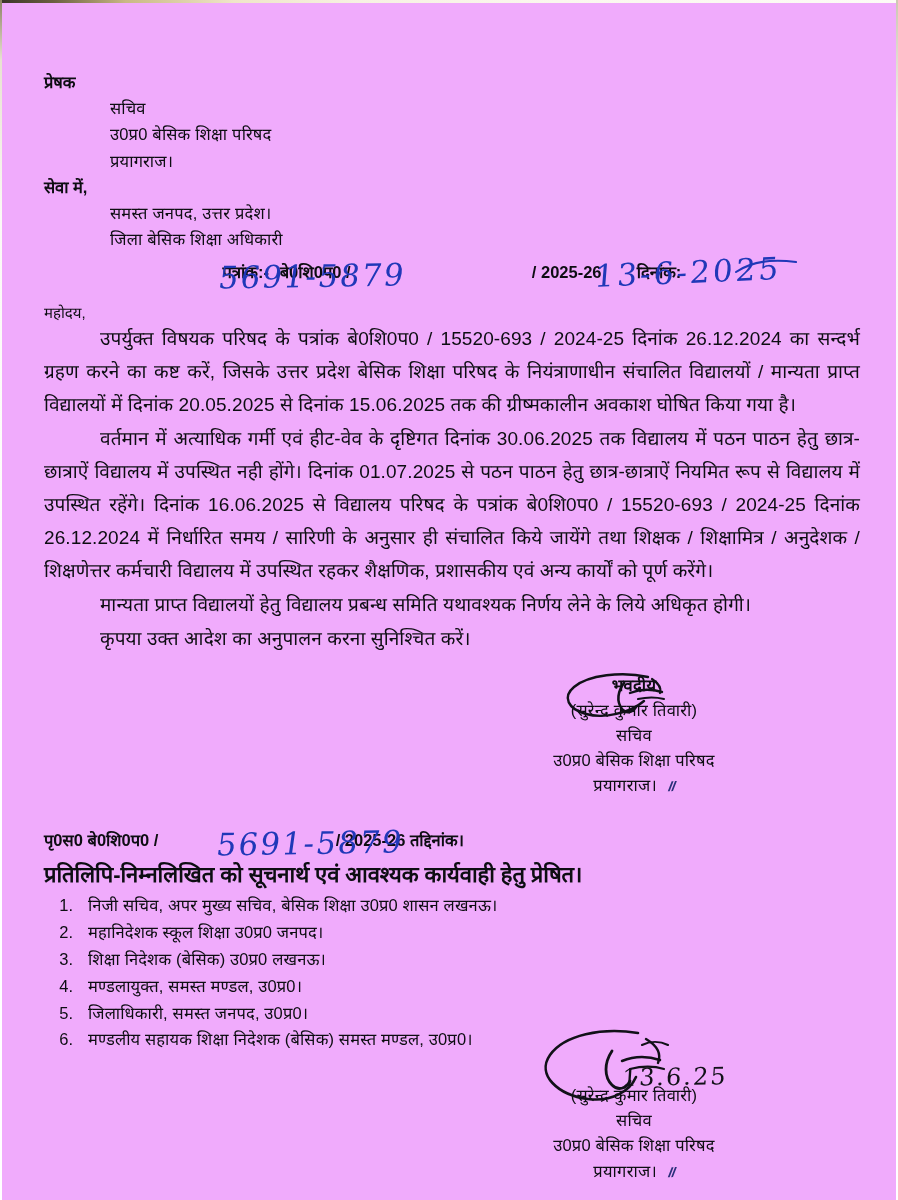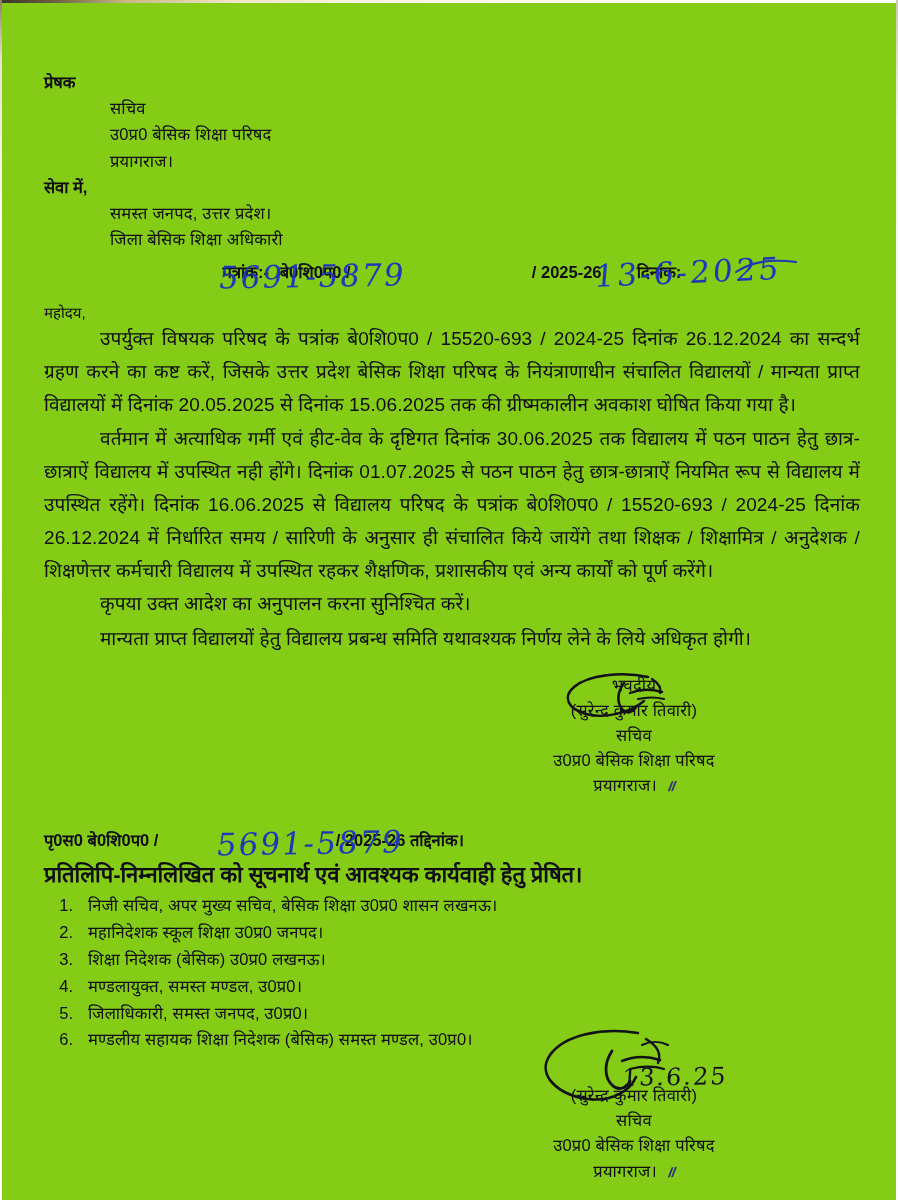--- a/index.html
+++ b/index.html
@@ -7,21 +7,21 @@
     padding: 0;
     background: #ffffff;
   }
   body {
     font-family: "Liberation Sans", sans-serif;
   }
   #page {
     position: relative;
     width: 898px;
     height: 1200px;
-    background: #84cc16;
+    background: #f0abfc;
     overflow: hidden;
     color: #0d0d12;
   }
   
   .edge-top {
     position: absolute;
     left: 0; top: 0;
     width: 898px; height: 3px;
     background: linear-gradient(90deg, #3a3328 0%, #6b6040 6%, #c9b884 14%, #efe6c8 26%, #f7f2e2 40%, #fbf8ee 62%, #fdfcf6 100%);
   }
@@ -112,21 +112,21 @@
   
   .sig-block {
     position: relative;
     width: 320px;
     margin-left: 430px;
     text-align: center;
     font-size: 16.5px;
     line-height: 1.52;
   }
   .sig-block .yours {
-    font-weight: normal;
+    font-weight: bold;
     letter-spacing: 0.3px;
     margin-top: 18px;
   }
   .sig-block .nm { white-space: nowrap; letter-spacing: 0.2px; }
   .sig-block .rl { letter-spacing: 0.3px; }
   .sig-block .org { white-space: nowrap; letter-spacing: 0.2px; }
   .sig-block .city { letter-spacing: 0.3px; }
 
   .ink-scrawl {
     position: absolute;
@@ -225,22 +225,22 @@
       <svg class="ink-scrawl" style="left:690px; top:-4px;" width="66" height="26" viewBox="0 0 66 26">
         <path d="M2 16 C 18 5, 40 3, 62 6" stroke="#2038b8" stroke-width="2.1" fill="none" stroke-linecap="round"></path>
       </svg>
     </div>
 
 
     <div class="salutation">महोदय,</div>
 
     <p class="para p1">उपर्युक्त विषयक परिषद के पत्रांक बे0शि0प0 / 15520-693 / 2024-25 दिनांक 26.12.2024 का सन्दर्भ ग्रहण करने का कष्ट करें, जिसके उत्तर प्रदेश बेसिक शिक्षा परिषद के नियंत्राणाधीन संचालित विद्यालयों / मान्यता प्राप्त विद्यालयों में दिनांक 20.05.2025 से दिनांक 15.06.2025 तक की ग्रीष्मकालीन अवकाश घोषित किया गया है।</p>
     <p class="para p2">वर्तमान में अत्याधिक गर्मी एवं हीट-वेव के दृष्टिगत दिनांक 30.06.2025 तक विद्यालय में पठन पाठन हेतु छात्र-छात्राऐं विद्यालय में उपस्थित नही होंगे। दिनांक 01.07.2025 से पठन पाठन हेतु छात्र-छात्राऐं नियमित रूप से विद्यालय में उपस्थित रहेंगे। दिनांक 16.06.2025 से विद्यालय परिषद के पत्रांक बे0शि0प0 / 15520-693 / 2024-25 दिनांक 26.12.2024 में निर्धारित समय / सारिणी के अनुसार ही संचालित किये जायेंगे तथा शिक्षक / शिक्षामित्र / अनुदेशक / शिक्षणेत्तर कर्मचारी विद्यालय में उपस्थित रहकर शैक्षणिक, प्रशासकीय एवं अन्य कार्यों को पूर्ण करेंगे।</p>
+    <p class="para p3">मान्यता प्राप्त विद्यालयों हेतु विद्यालय प्रबन्ध समिति यथावश्यक निर्णय लेने के लिये अधिकृत होगी।</p>
     <p class="para p4">कृपया उक्त आदेश का अनुपालन करना सुनिश्चित करें।</p>
-    <p class="para p3">मान्यता प्राप्त विद्यालयों हेतु विद्यालय प्रबन्ध समिति यथावश्यक निर्णय लेने के लिये अधिकृत होगी।</p>
 
     <div class="sig-block" style="margin-top:16px;">
       <div class="yours">भवदीय</div>
       <svg class="ink-scrawl" style="left:78px; top:-4px;" width="140" height="58" viewBox="0 0 140 58">
         <path d="M96 8 C 70 2, 36 6, 22 18 C 10 28, 16 40, 34 45 C 52 50, 78 44, 92 32" stroke="#111118" stroke-width="2.4" fill="none" stroke-linecap="round"></path>
         <path d="M72 14 C 66 22, 64 32, 70 40 C 74 45, 80 44, 84 38" stroke="#111118" stroke-width="2.6" fill="none" stroke-linecap="round"></path>
         <path d="M78 24 C 88 20, 100 20, 110 23" stroke="#111118" stroke-width="2.4" fill="none" stroke-linecap="round"></path>
         <path d="M86 30 C 95 28, 104 28, 112 30" stroke="#111118" stroke-width="2.1" fill="none" stroke-linecap="round"></path>
         <path d="M100 10 C 106 14, 110 18, 108 24" stroke="#111118" stroke-width="2.2" fill="none" stroke-linecap="round"></path>
       </svg>

